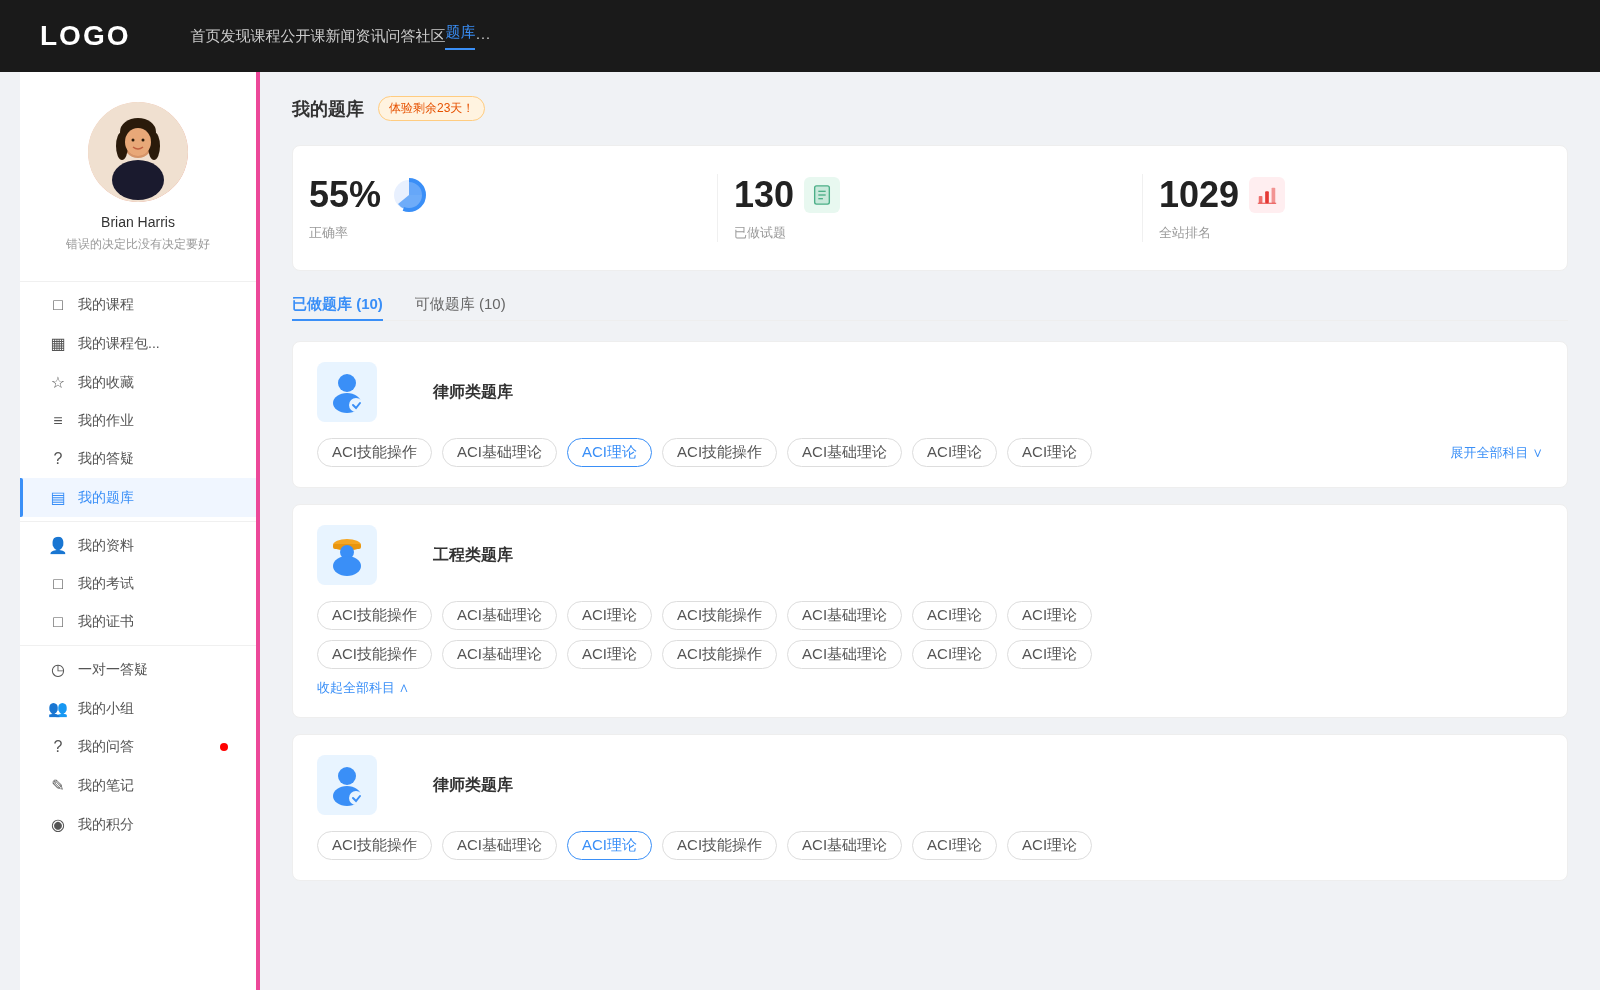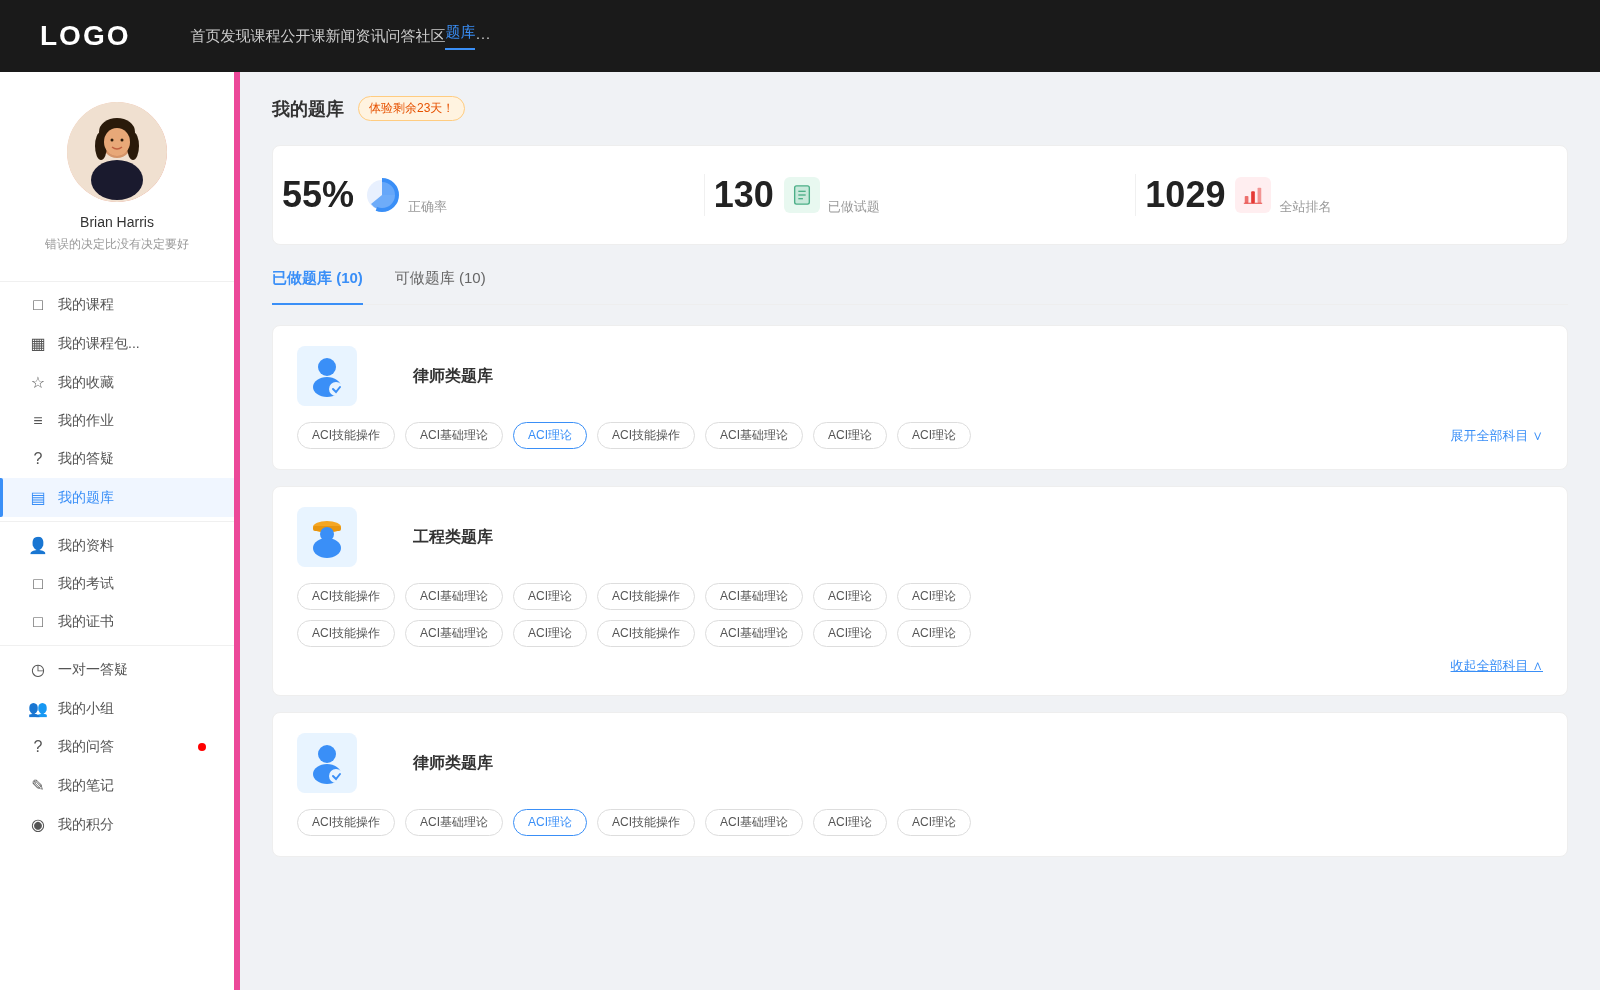--- a/index.html
+++ b/index.html
@@ -75,21 +75,22 @@
       min-height: 990px;
     }
 
     
     .sidebar {
       width: 240px;
       background: white;
       min-height: calc(990px - 72px);
       flex-shrink: 0;
       padding: 30px 0 20px;
-      border-right: 6px solid #ec4899;
+      border-right: 4px solid #ec4899;
+      margin-left: 20px;
     }
     .sidebar-profile {
       display: flex;
       flex-direction: column;
       align-items: center;
       padding: 0 20px 24px;
     }
     .profile-avatar {
       width: 100px; height: 100px;
       border-radius: 50%;
@@ -176,24 +177,24 @@
       border-radius: 8px;
       display: flex;
       padding: 28px 0;
       margin-bottom: 24px;
       border: 1px solid #eee;
     }
     .stat-item {
       flex: 1;
       text-align: center;
       border-right: 1px solid #f0f0f0;
-      padding: 0 9px;
-      display: flex;
-      flex-direction: row;
-      align-items: flex-end;
+      padding: 0 16px;
+      display: flex;
+      flex-direction: column;
+      align-items: flex-start;
       gap: 8px;
     }
     .stat-item:last-child { border-right: none; }
     .stat-top {
       display: flex;
       align-items: center;
       gap: 10px;
     }
     .stat-value {
       font-size: 36px;
@@ -205,21 +206,21 @@
     
     .tabs-row {
       display: flex;
       gap: 32px;
       margin-bottom: 20px;
       border-bottom: 1px solid #eee;
     }
     .tab-item {
       font-size: 15px;
       color: #666;
-      padding-bottom: 16px;
+      padding-bottom: 6px;
       cursor: pointer;
       position: relative;
     }
     .tab-item.active {
       color: #3a8ff7;
       font-weight: 600;
     }
     .tab-item.active::after {
       content: '';
       position: absolute;
@@ -256,44 +257,42 @@
     .tags-row {
       display: flex;
       flex-wrap: wrap;
       gap: 10px;
       align-items: center;
     }
     .tag {
       padding: 4px 14px;
       border: 1px solid #ddd;
       border-radius: 20px;
-      font-size: 12px;
+      font-size: 15px;
       color: #555;
       cursor: pointer;
       white-space: nowrap;
     }
     .tag.selected {
       border-color: #3a8ff7;
       color: #3a8ff7;
       background: white;
     }
     .expand-link {
       font-size: 13px;
       color: #3a8ff7;
       cursor: pointer;
       margin-left: auto;
       white-space: nowrap;
     }
     .collapse-link {
       font-size: 13px;
       color: #3a8ff7;
       cursor: pointer;
-      text-align: right;
       margin-top: 10px;
-      text-decoration: underline;
     }
 
     
     .pie-chart {
       width: 36px; height: 36px;
     }
   </style>
 </head>
 <body>
 

